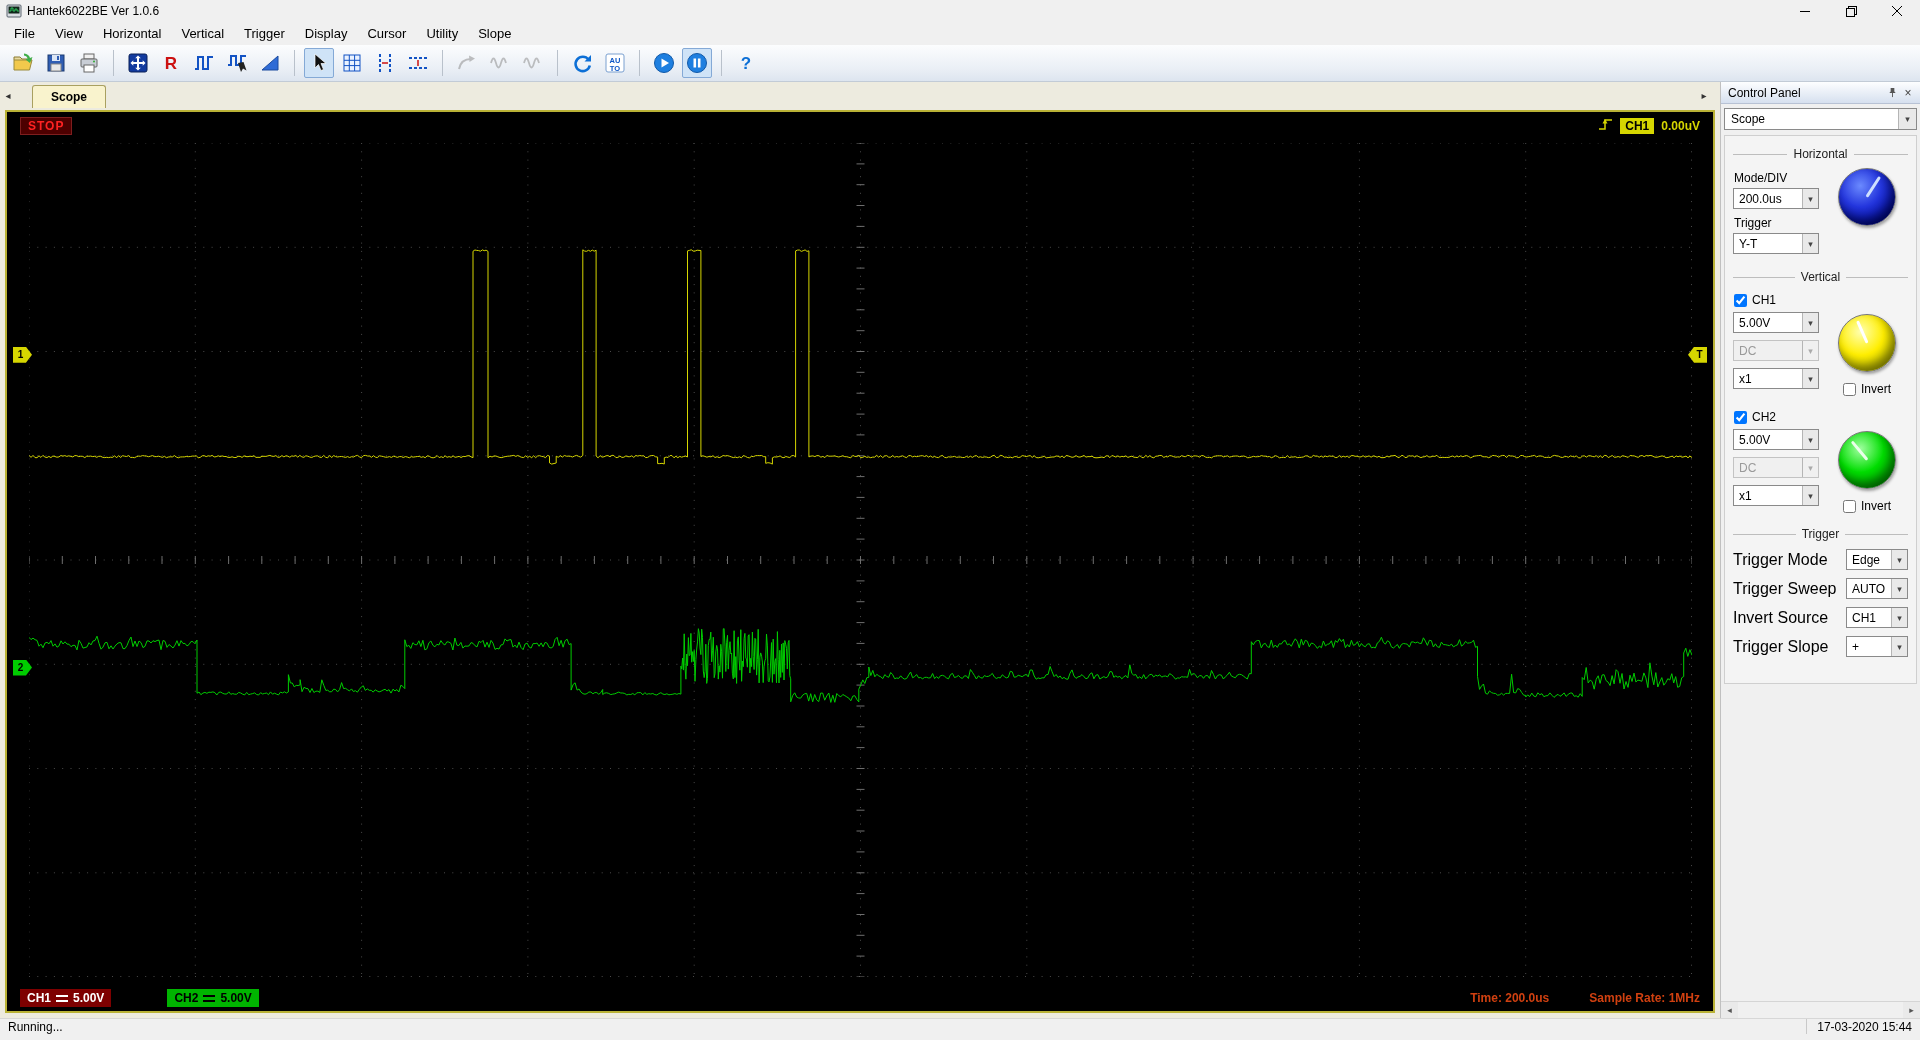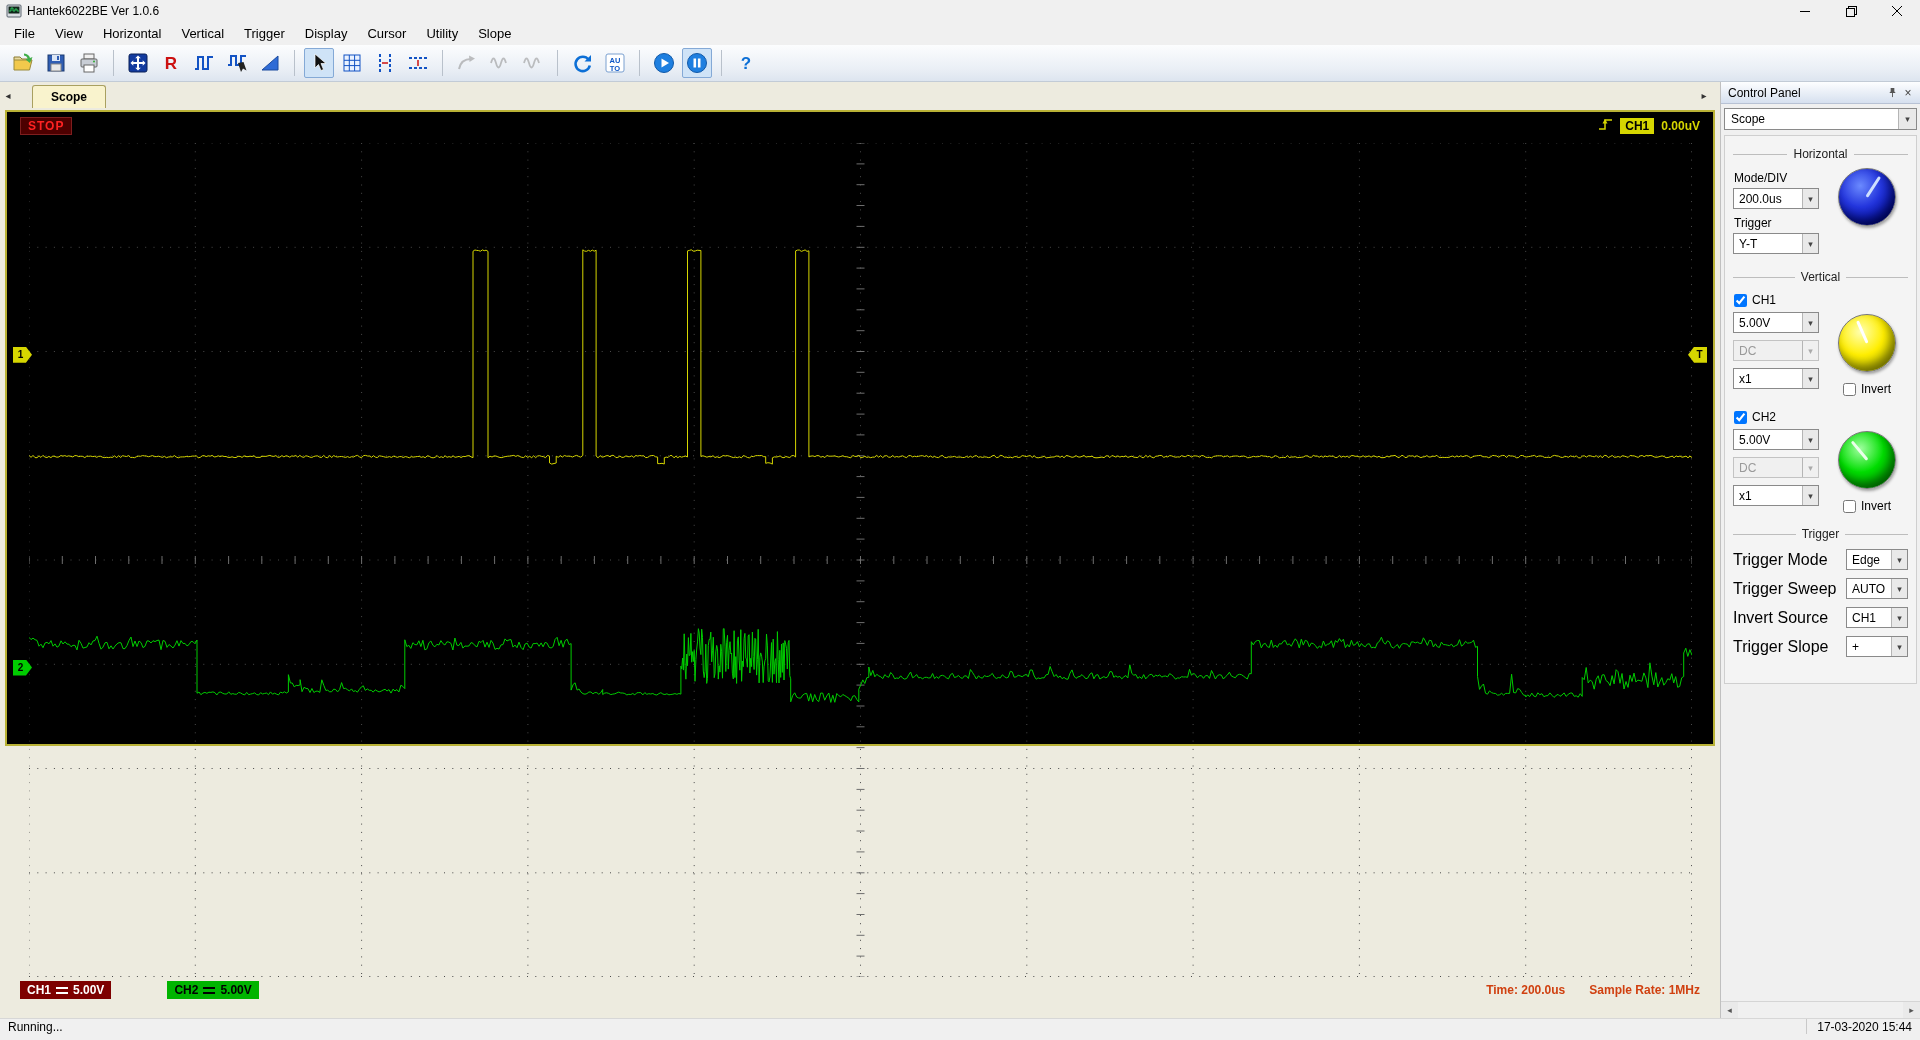--- a/index.html
+++ b/index.html
@@ -32,21 +32,21 @@
   .left-col { width:1720px; display:flex; flex-direction:column; background:#edebdf; }
 
   .tabbar { height:26px; flex:none; display:flex; align-items:flex-end; background:#edebdf; }
   .tab-nav { width:16px; align-self:center; text-align:center; font-size:10px; color:#333; cursor:default; }
   .tab-nav.right { margin-left:auto; margin-right:8px; }
   .tab { height:23px; margin-left:16px; padding:0 18px; display:flex; align-items:center;
     background:#f9f3cd; border:1px solid #a9a060; border-bottom:none; border-radius:3px 3px 0 0;
     font-weight:bold; font-size:12px; }
 
   .scope-wrap { height:910px; flex:none; padding:2px 5px 5px 5px; }
-  .scope-panel { height:636px; border:2px solid #b9b236; background:#000; display:flex; flex-direction:column; }
+  .scope-panel { height:903px; border:2px solid #b9b236; background:#000; display:flex; flex-direction:column; }
 
   .scope-header { height:28px; flex:none; display:flex; align-items:center; padding:0 13px; }
   .stop-badge { background:#4d0000; border:1px solid #7e1e1e; color:#ff2222;
     font-weight:bold; font-size:12px; padding:1px 7px; letter-spacing:1px; }
   .trig-info { margin-left:auto; display:flex; align-items:center; gap:7px; }
   .trig-ch { background:#d6d600; color:#000; font-weight:bold; font-size:12px; padding:1px 5px; }
   .trig-val { color:#d6d600; font-weight:bold; font-size:12px; }
 
   .grid-wrap { flex:1; position:relative; }
   #scopeSvg { display:block; margin:3px auto 0 auto; }
@@ -57,21 +57,21 @@
   .m2 { background:#00cc00; clip-path:polygon(0 0,68% 0,100% 50%,68% 100%,0 100%); padding-right:4px; left:6px; }
   .mt { background:#d6d600; clip-path:polygon(32% 0,100% 0,100% 100%,32% 100%,0 50%); padding-left:4px; right:6px; }
 
   .scope-footer { height:26px; flex:none; display:flex; align-items:center; padding:0 13px; gap:56px; }
   .ch-badge { display:inline-flex; align-items:center; gap:5px; font-weight:bold; font-size:12px; padding:2px 7px; }
   .ch-badge.ch1 { background:#7e0000; color:#fff; }
   .ch-badge.ch2 { background:#00b400; color:#000; }
   .coup { width:12px; height:9px; display:inline-block; position:relative; }
   .coup::before { content:""; position:absolute; top:1px; left:0; right:0; border-top:2px solid currentColor; }
   .coup::after { content:""; position:absolute; bottom:1px; left:0; right:0; border-bottom:2px dashed currentColor; }
-  .time-info { margin-left:auto; color:#d04010; font-weight:bold; font-size:12px; display:flex; gap:24px; }
+  .time-info { margin-left:auto; color:#d04010; font-weight:bold; font-size:12px; display:flex; gap:40px; }
 
   
   .control-panel { width:200px; background:#f0f0f0; border-left:1px solid #c0c0c0; display:flex; flex-direction:column; }
   .cp-header { height:22px; flex:none; display:flex; align-items:center; padding:0 4px 0 7px; font-size:12px;
     background:linear-gradient(#fdfeff,#d6e0ef); border-bottom:1px solid #b8c2d4; }
   .cp-header .cp-title { flex:1; }
   .cp-hicon { width:16px; height:16px; display:flex; align-items:center; justify-content:center; color:#444; font-size:12px; }
   .cp-select { margin:4px 3px 2px 3px; height:22px; border:1px solid #8a8a8a; background:#fff; display:flex;
     align-items:center; padding-left:6px; font-size:12px; }
   .dd-btn { margin-left:auto; width:18px; align-self:stretch; background:#e9e9e9; border-left:1px solid #b5b5b5;

